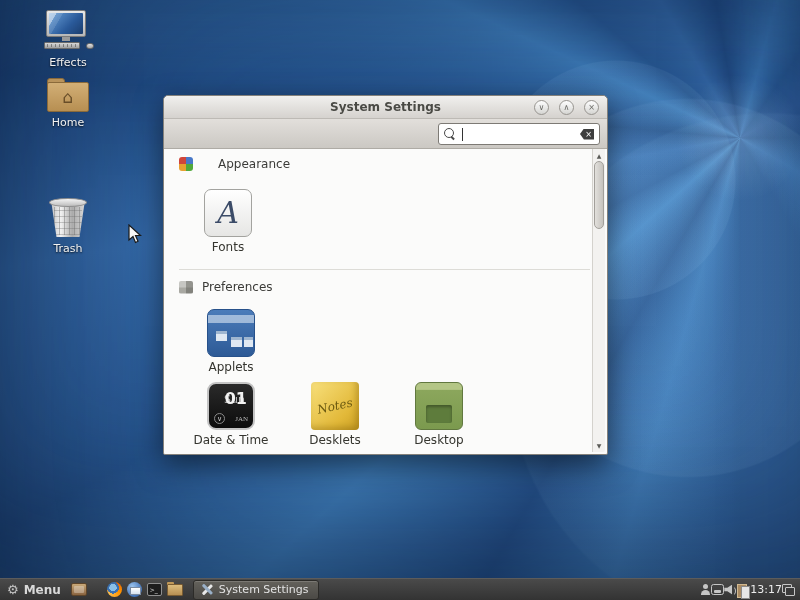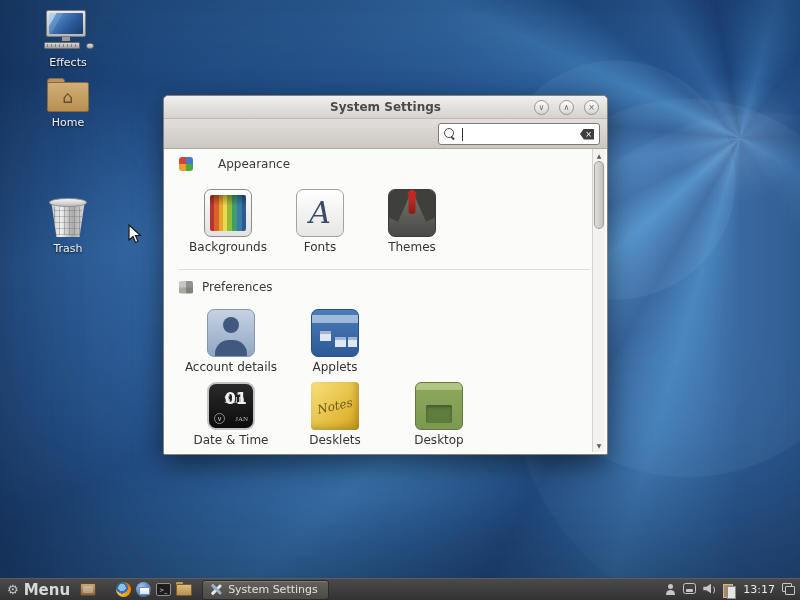--- a/index.html
+++ b/index.html
@@ -165,42 +165,42 @@
   .sb-down { bottom:0; }
   .sb-thumb { position:absolute; left:1px; width:10px; top:12px; height:68px; border-radius:6px;
     background:linear-gradient(90deg,#e2e0dc,#c5c2bd); border:1px solid #a29f9a; }
 
   
   .taskbar { position:absolute; left:0; bottom:0; width:800px; height:22px;
     background:linear-gradient(#4a4a4a,#333333); border-top:1px solid #5c5c5c;
     display:flex; align-items:center; color:#d6d6d6; }
   .menu-btn { display:flex; align-items:center; gap:5px; padding:0 8px 0 7px; height:100%; }
   .menu-gear { font-size:13px; color:#c4c4c4; line-height:1; }
-  .menu-label { font-size:15px; font-weight:bold; color:#d8d8d8; }
+  .menu-label { font-size:12px; font-weight:bold; color:#d8d8d8; }
   .launchers { display:flex; align-items:center; gap:5px; margin-left:2px; }
   .l-showdesk { width:16px; height:13px; border-radius:2px; background:linear-gradient(#c8a878,#8a6440); border:1px solid #5e452a; position:relative; }
   .l-showdesk::after { content:""; position:absolute; inset:2px; background:rgba(255,255,255,0.3); border-radius:1px; }
   .l-firefox { width:15px; height:15px; border-radius:50%;
     background: radial-gradient(circle at 40% 38%, #8ac0e8 0 28%, #3a70b0 29% 45%, rgba(0,0,0,0) 46%),
                 conic-gradient(#e85d00, #ff9500, #ffc050, #e85d00); }
   .l-web { width:15px; height:15px; border-radius:50%; background:radial-gradient(circle at 35% 30%, #9cc4ee, #3a6cb4 75%); position:relative; }
   .l-web::after { content:""; position:absolute; left:3px; top:5px; width:9px; height:6px; background:linear-gradient(#ffffff,#d8e2ee); border:0.5px solid #7a8aa0; }
   .l-term { width:15px; height:13px; background:#1d1d1d; border:1px solid #8f8f8f; border-radius:2px; font-size:6px; color:#e0e0e0; line-height:11px; padding-left:2px; }
   .l-files { position:relative; width:16px; height:12px; margin-top:1px; }
   .l-files::before { content:""; position:absolute; left:0; top:-2px; width:7px; height:4px; background:#c09858; border-radius:1px 1px 0 0; }
   .l-files::after { content:""; position:absolute; inset:0; background:linear-gradient(#dcbc7e,#b78f52); border:0.5px solid #7a5c32; border-radius:1px; }
   .task-btn { display:flex; align-items:center; gap:6px; margin-left:10px; height:20px; padding:0 10px 0 6px;
     background:linear-gradient(#64625c,#4b4945); border:1px solid #2c2b28; border-radius:3px;
     box-shadow:inset 0 1px 0 rgba(255,255,255,0.15); }
   .task-icon { position:relative; width:13px; height:13px; }
   .task-icon::before, .task-icon::after { content:""; position:absolute; left:6px; top:0; width:2.5px; height:13px; border-radius:1px; }
   .task-icon::before { background:#e8e8e8; transform:rotate(45deg); }
   .task-icon::after { background:#9ab0c8; transform:rotate(-45deg); }
   .task-label { font-size:11px; color:#e2e2e2; white-space:nowrap; }
-  .tray { margin-left:auto; display:flex; gap:7px; padding-right:5px; }
+  .tray { margin-left:auto; display:flex; align-items:center; padding-right:5px; }
   .tr-user { position:relative; width:11px; height:13px; }
   .tr-user::before { content:""; position:absolute; left:3px; top:1px; width:5px; height:5px; border-radius:50%; background:#c6c6c6; }
   .tr-user::after { content:""; position:absolute; left:1px; bottom:1px; width:9px; height:5px; border-radius:5px 5px 0 0; background:#c6c6c6; }
   .tr-display { width:13px; height:11px; border:1.5px solid #c6c6c6; border-radius:2.5px; position:relative; }
   .tr-display::after { content:""; position:absolute; left:2px; right:2px; bottom:1px; height:3px; background:#c6c6c6; border-radius:1px; }
   .tr-speaker { position:relative; width:13px; height:12px; }
   .tr-speaker::before { content:""; position:absolute; left:0; top:1px; width:8px; height:10px; background:#c6c6c6;
     clip-path:polygon(0 32%, 38% 32%, 100% 0, 100% 100%, 38% 68%, 0 68%); }
   .tr-speaker::after { content:""; position:absolute; right:1px; top:2px; width:7px; height:8px; border:1.5px solid #c6c6c6;
     border-left-color:transparent; border-top-color:transparent; border-bottom-color:transparent; border-radius:50%; }
@@ -279,55 +279,35 @@
   </div>
 
   <div class="content">
     <div class="sec-head appearance">
       <span class="swatch-appearance"></span>
       <span>Appearance</span>
     </div>
 
     <div class="row row-appearance">
       <div class="tile">
-        <div class="ticon i-backgrounds"></div>
-        <div class="tlabel">Backgrounds</div>
-      </div>
-      <div class="tile">
         <div class="ticon i-fonts">
             <span>A</span>
           </div>
         <div class="tlabel">Fonts</div>
       </div>
-      <div class="tile">
-        <div class="ticon i-themes">
-          <span class="lapelL"></span>
-            <span class="lapelR"></span>
-            <span class="tie"></span>
-            <span class="knot"></span>
-        </div>
-        <div class="tlabel">Themes</div>
-      </div>
     </div>
 
     <div class="divider"></div>
 
     <div class="sec-head preferences">
       <span class="swatch-preferences"></span>
       <span>Preferences</span>
     </div>
 
     <div class="row row-pref1">
-      <div class="tile">
-        <div class="ticon i-account">
-          <span class="head"></span>
-            <span class="shoulders"></span>
-        </div>
-        <div class="tlabel">Account details</div>
-      </div>
       <div class="tile">
         <div class="ticon i-applets">
           <span class="strip"></span>
             <span class="w1"></span>
             <span class="w2"></span>
             <span class="w3"></span>
         </div>
         <div class="tlabel">Applets</div>
       </div>
     </div>

